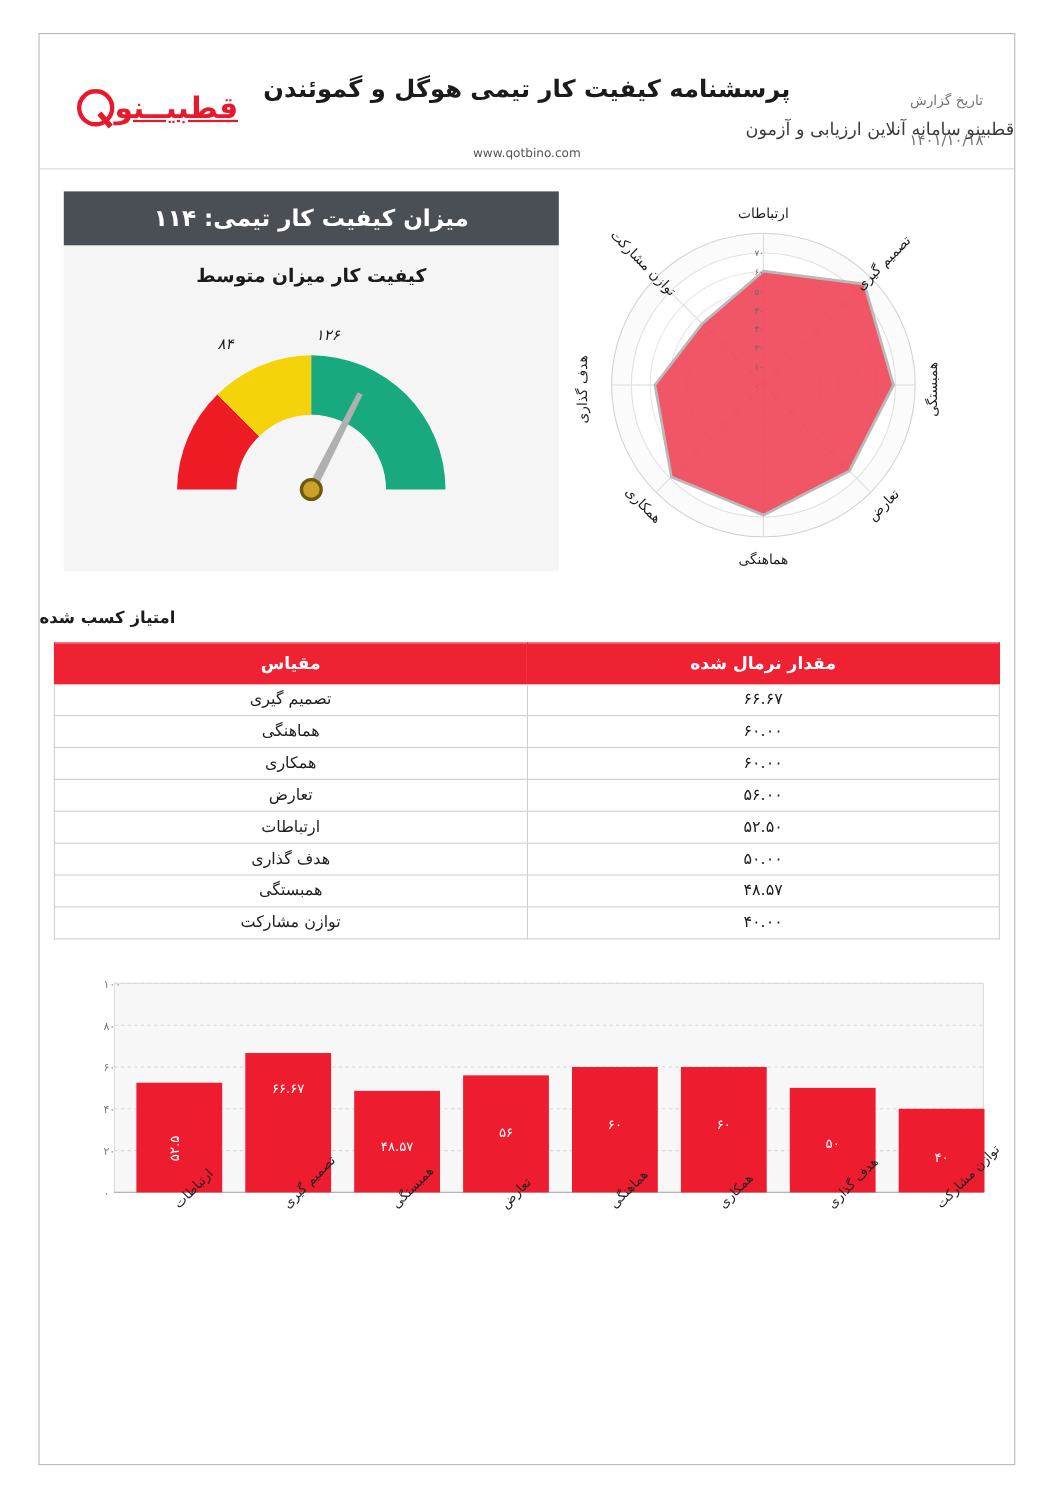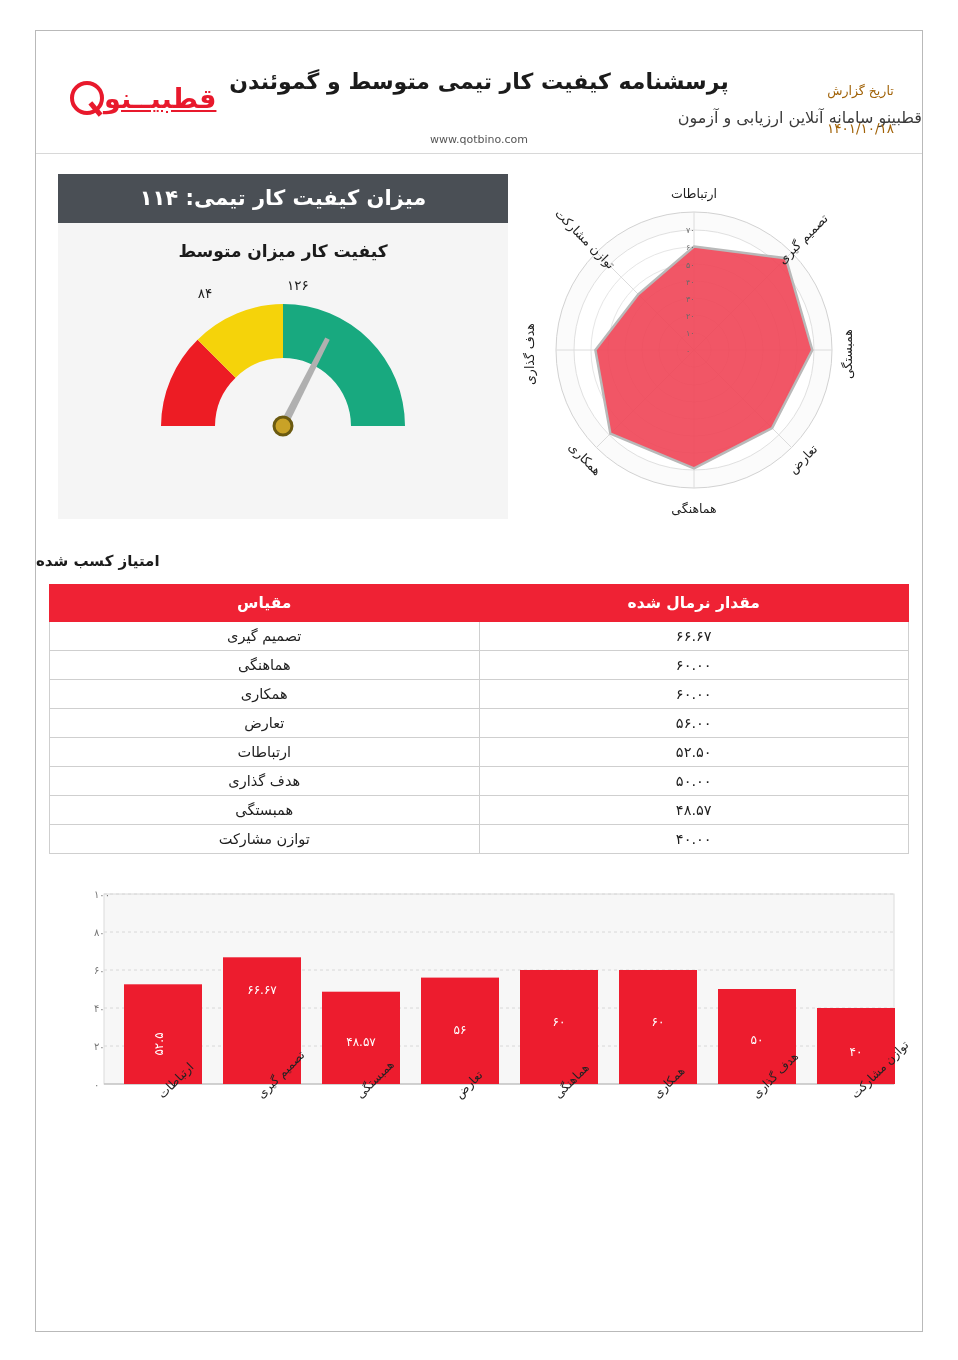--- a/index.html
+++ b/index.html
@@ -94,21 +94,21 @@
     font-size: 11px;
     color: #555;
     direction: ltr;
   }
   .report-date {
     position: absolute;
     top: 52px;
     right: 28px;
     text-align: center;
     font-size: 12.5px;
-    color: #a16207;
+    color: #737373;
   }
   .report-date .lbl { margin-bottom: 22px; }
   .report-date .val { font-size: 13.5px; }
 
   
   .top-area {
     position: relative;
     height: 390px;
   }
   .radar-wrap {
@@ -136,23 +136,24 @@
     letter-spacing: .3px;
   }
   .score-label {
     text-align: center;
     font-size: 17px;
     font-weight: bold;
     color: #1b1b1b;
     margin-top: 18px;
   }
   .gauge-holder {
-    margin-top: 15px;
+    margin-top: 34px;
     display: flex;
     justify-content: center;
+    font-style: italic;
   }
 
   
   .table-caption {
     text-align: left;
     font-size: 15px;
     font-weight: bold;
     color: #1b1b1b;
     margin: 8px 0 14px 0;
   }
@@ -203,21 +204,21 @@
 <div class="page">
  <div class="sheet">
 
   <div class="header">
     <div class="logo">
       <span class="logo-text">قطبیــنو</span>
       <span class="logo-mark"></span>
     </div>
 
     <div class="title-block">
-      <div class="doc-title">پرسشنامه کیفیت کار تیمی متوسط و گموئندن</div>
+      <div class="doc-title">پرسشنامه کیفیت کار تیمی هوگل و گموئندن</div>
       <div class="doc-sub">قطبینو سامانه آنلاین ارزیابی و آزمون</div>
       <div class="doc-url">www.qotbino.com</div>
     </div>
 
     <div class="report-date">
       <div class="lbl">تاریخ گزارش</div>
       <div class="val">۱۴۰۱/۱۰/۱۸</div>
     </div>
   </div>
 

